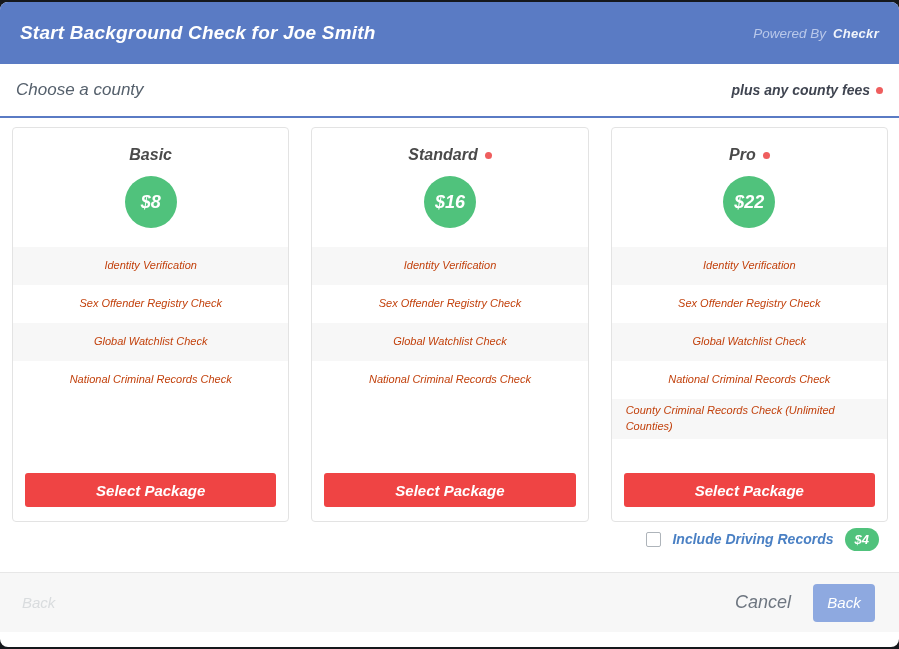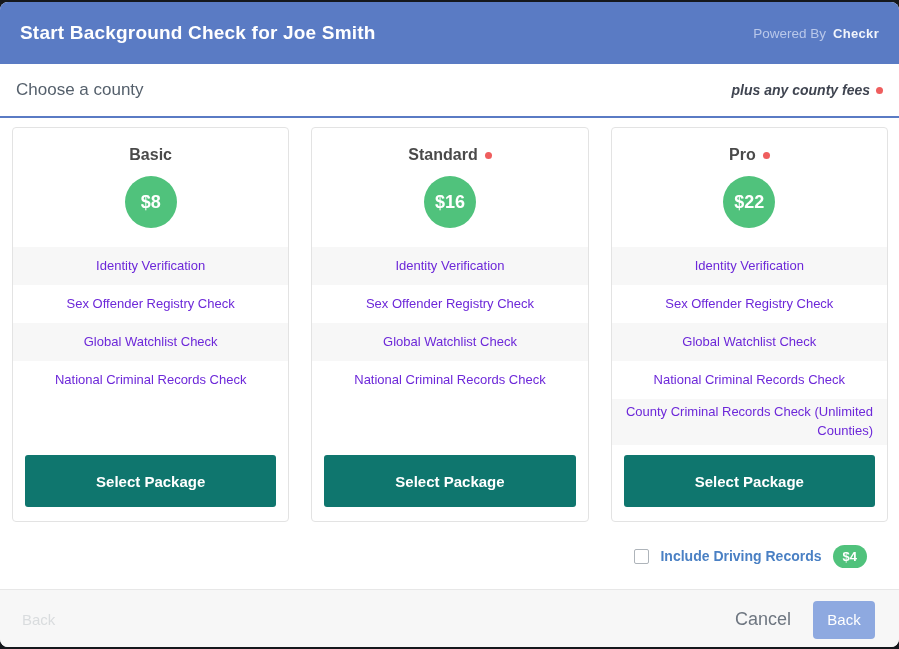--- a/index.html
+++ b/index.html
@@ -1,15 +1,15 @@
 <!DOCTYPE html>
 <html><head>
 <meta charset="utf-8">
 <style>
-  * { box-sizing: border-box; margin: 0; padding: 0; }
+  * { box-sizing: border-box; margin: 0; padding: 0; font-style: italic; }
   html, body { width: 899px; height: 649px; }
   body {
     background: #15181c;
     font-family: "Liberation Sans", sans-serif;
     position: relative;
     overflow: hidden;
   }
   .modal {
     position: absolute;
     top: 2px; left: 0;
@@ -116,48 +116,48 @@
     align-items: center;
     justify-content: center;
     margin: 11px auto 0 auto;
   }
   .features { margin-top: 19px; }
   .feature-row {
     min-height: 38px;
     display: flex;
     align-items: center;
     justify-content: center;
-    text-align: right;
-    font-size: 13px;
-    color: #6d28d9;
+    text-align: left;
+    font-size: 11px;
+    color: #c2410c;
     padding: 4px 14px;
     line-height: 1.45;
   }
   .feature-row:nth-child(odd) { background: #f7f7f7; }
   .select-btn {
     position: absolute;
     left: 12px; right: 12px; bottom: 14px;
-    height: 52px;
-    background: #0f766e;
+    height: 34px;
+    background: #ef4444;
     border: none;
     border-radius: 3px;
     color: #ffffff;
     font-family: "Liberation Sans", sans-serif;
     font-size: 15px;
     font-weight: bold;
     cursor: pointer;
   }
   
   .addon-row {
-    margin-top: 22px;
+    margin-top: 5px;
     display: flex;
     align-items: center;
     justify-content: flex-end;
     gap: 11px;
-    padding-right: 32px;
+    padding-right: 20px;
     height: 24px;
   }
   .addon-checkbox {
     width: 15px; height: 15px;
     appearance: none;
     -webkit-appearance: none;
     border: 1px solid #aeb4ba;
     border-radius: 2px;
     background: #fff;
     cursor: pointer;

